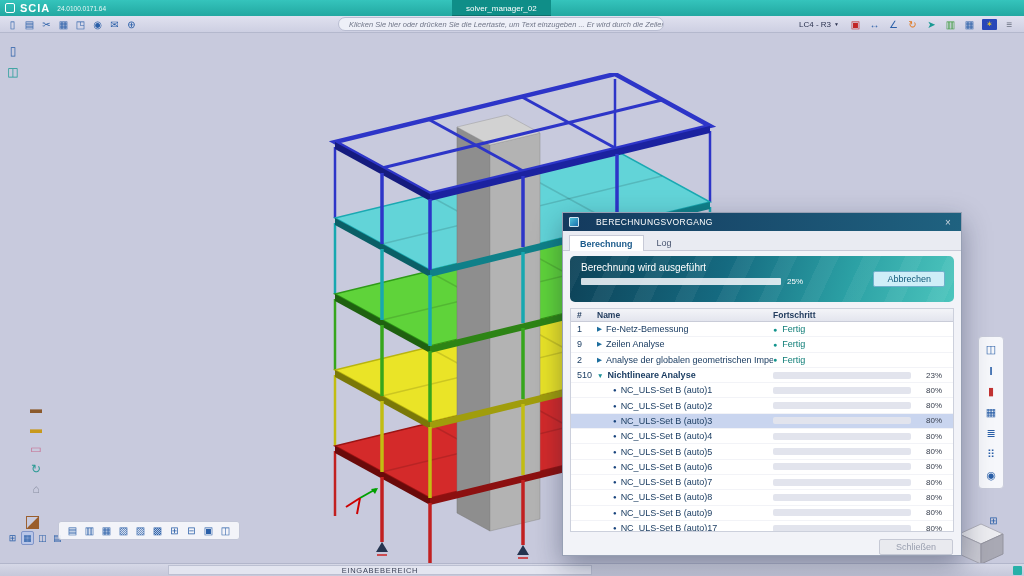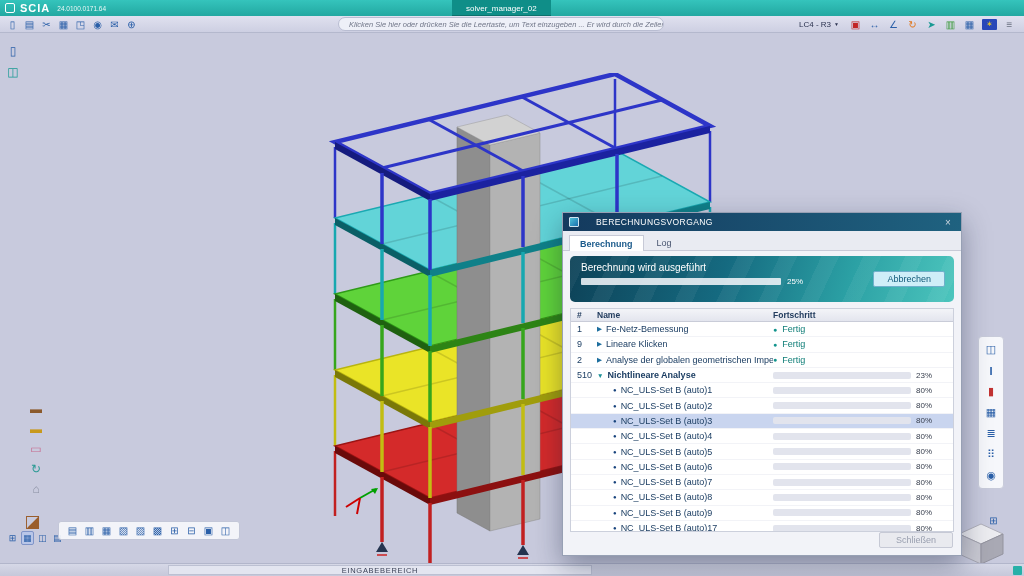--- a/index.html
+++ b/index.html
@@ -65,23 +65,23 @@
 .trow{display:flex;height:15.3px;align-items:center;font-size:9px;color:#1c3e63;border-bottom:1px solid #f2f3f7;flex:0 0 auto}
 .trow.sel{background:#c9d5ef}
 .trow.child .c-name{padding-left:16px}
 .tri{color:#1d6e9e;font-size:6.5px}
 .tri.open{color:#1b8f96}
 .bullet{color:#17437c;font-size:6px}
 .dot{color:#13948d;font-size:7px}
 .fertig{color:#0e7d77}
 .pbar{width:138px;height:7px;background:#e2e4ed;border-radius:2px;overflow:hidden}
 .pfill{height:100%;background:linear-gradient(90deg,#49c8c2,#16395c);border-radius:2px}
-.plabel{font-size:8px;color:#39404f;width:26px;}
+.plabel{font-size:8px;color:#39404f;width:26px;text-align:right}
 .pname{font-weight:bold}
-.dlg-footer{height:23px;display:flex;align-items:flex-start;justify-content:flex-end;padding:0 8px;flex:0 0 auto}
+.dlg-footer{height:23px;display:flex;align-items:flex-end;justify-content:flex-end;padding:0 8px;flex:0 0 auto}
 .btn-close{background:#e9eaef;border:1px solid #c6c9d5;color:#9aa0b0;font-size:9px;padding:2px 16px;border-radius:2px}
 
 
 .statusbar{position:absolute;left:0;right:0;bottom:0;height:13px;background:linear-gradient(#d6d8e7,#c6c8da);border-top:1px solid #b2b6cb;z-index:40}
 .sb-center{position:absolute;left:168px;width:424px;top:1px;bottom:1px;background:#e3e5f0;border:1px solid #bcc0d2;display:flex;align-items:center;justify-content:center;font-size:7.5px;color:#3c4358;letter-spacing:.7px}
 .sb-corner{position:absolute;right:2px;top:2px;width:9px;height:9px;background:#27b0a8;border-radius:1px}
 </style>
 </head>
 <body>
 
@@ -353,21 +353,21 @@
       <span class="c-prog">
           <span class="dot">●</span>
           <span class="fertig">Fertig</span>
         </span>
     </div>
 
     <div class="trow">
       <span class="c-num">9</span>
       <span class="c-name">
           <span class="tri">▶</span>
-          <span>Lineare Klicken</span>
+          <span>Zeilen Analyse</span>
         </span>
       <span class="c-prog">
           <span class="dot">●</span>
           <span class="fertig">Fertig</span>
         </span>
     </div>
 
     <div class="trow">
       <span class="c-num">2</span>
       <span class="c-name">

